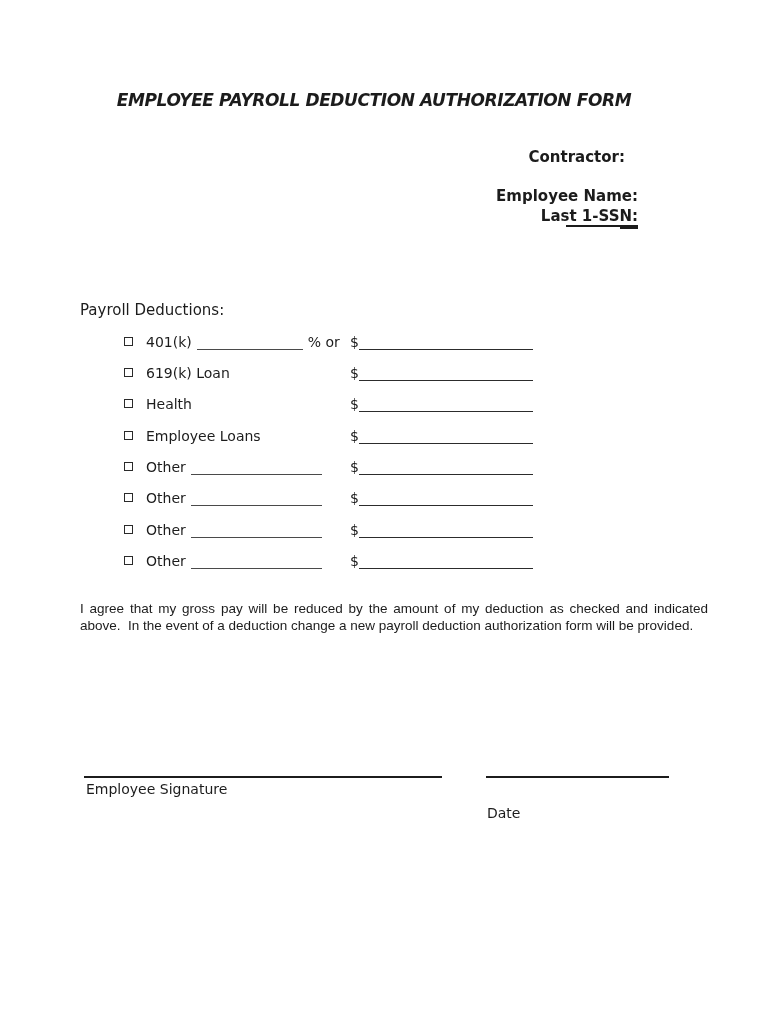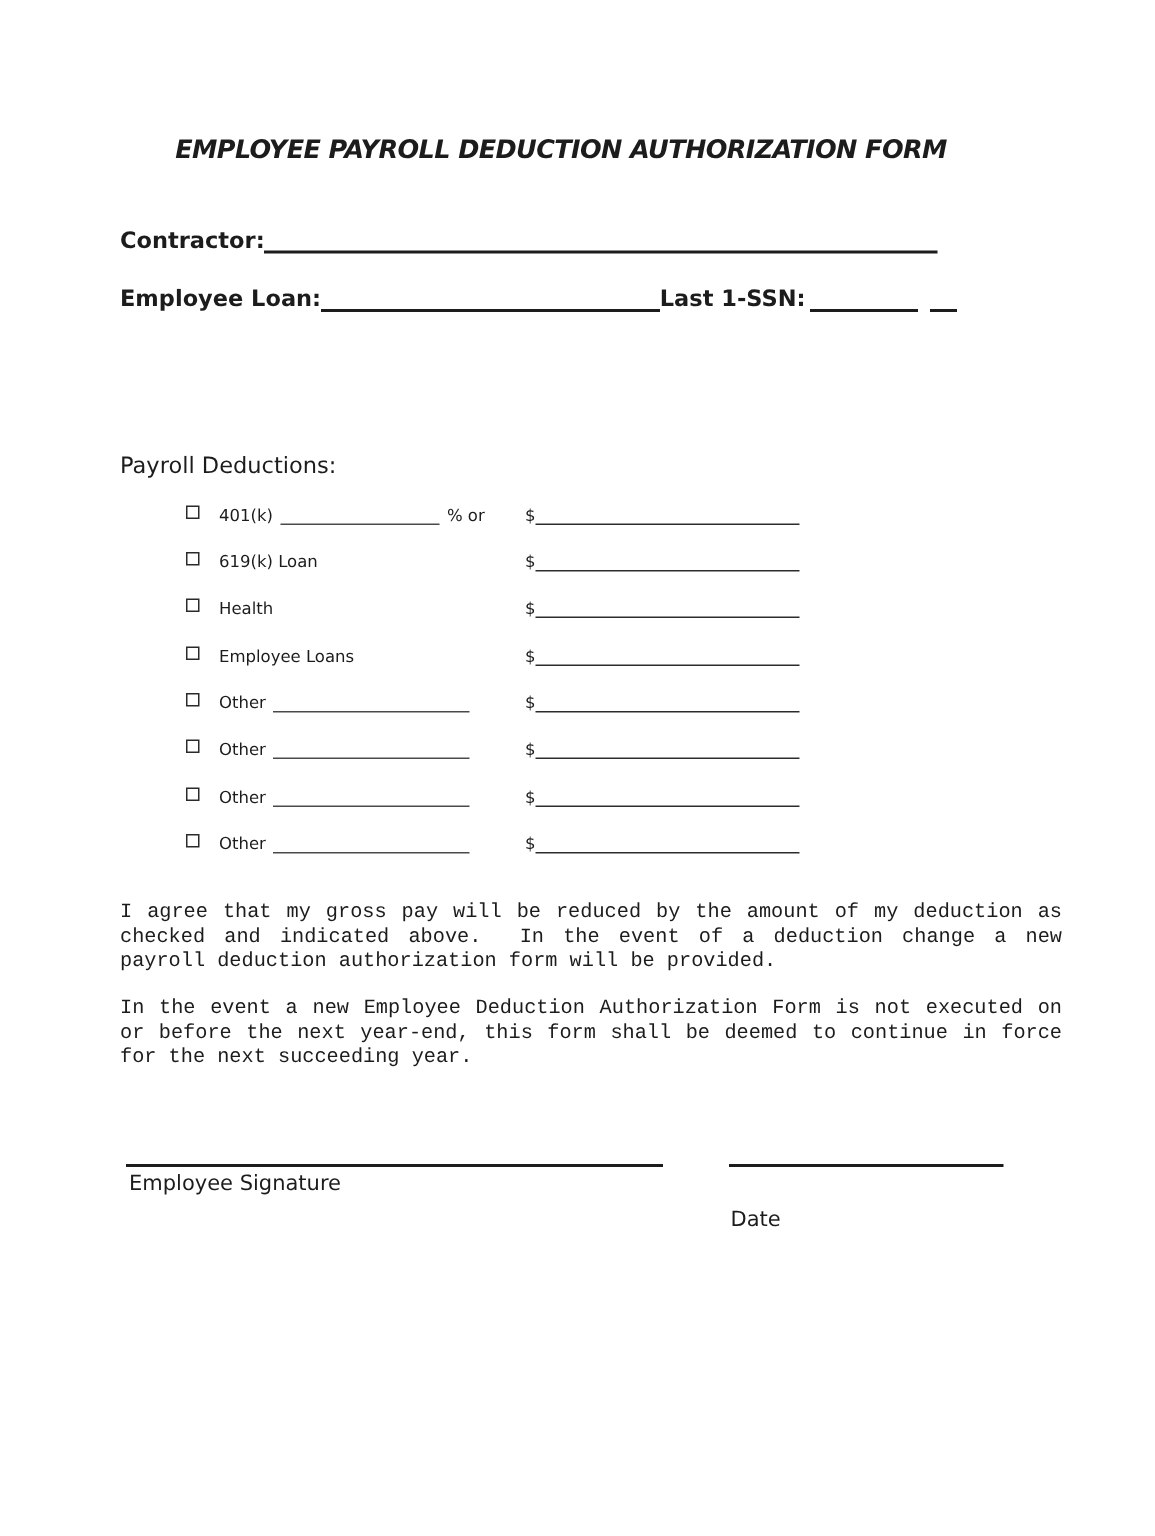--- a/index.html
+++ b/index.html
@@ -2,46 +2,46 @@
 <html><head>
 <meta charset="utf-8">
 <style>
   html,body{margin:0;padding:0;background:#fff;}
   .page{position:relative;width:770px;height:896px;background:#ffffff;
         font-family:"DejaVu Sans",sans-serif;color:#1c1c1c;overflow:hidden;}
 
   .title{position:absolute;left:40px;top:90px;width:668px;text-align:center;
          font-size:17px;font-weight:bold;font-style:italic;letter-spacing:-0.4px;}
 
-  .frow{position:absolute;display:flex;align-items:flex-end;}
+  .frow{position:absolute;display:flex;align-items:flex-end;flex-direction:column;}
   .blabel{font-weight:bold;font-size:15px;white-space:nowrap;}
   .fill{border-bottom:2px solid #1c1c1c;flex:1;height:4px;}
   .fill-fixed{border-bottom:2px solid #1c1c1c;height:4px;}
   .thin{border-bottom:1.5px solid #4a4a4a;}
 
   .row-contractor{left:80px;top:148px;width:545px;height:21px;}
   .row-employee{left:80px;top:187px;width:558px;height:21px;}
   .row-effdate{left:80px;top:243px;width:408px;height:21px;}
   .gap22{width:22px;}
 
   .section-head{position:absolute;left:80px;top:301px;font-size:15px;}
 
   .ded-row{position:absolute;left:124px;width:409px;height:21px;
-           display:flex;align-items:flex-end;font-size:11px;}
+           display:flex;align-items:flex-end;font-size:14px;}
   .cb{width:7px;height:7px;border:1.5px solid #2a2a2a;margin:0 13px 4px 0;flex:0 0 auto;cursor:pointer;}
   .label-cell{width:204px;display:flex;align-items:flex-end;flex:0 0 auto;}
   .iline{height:4px;border-bottom:1.5px solid #4a4a4a;margin-left:5px;}
   .iline-pct{width:106px;}
   .iline-other{width:131px;}
   .sfx{margin-left:5px;white-space:nowrap;}
   .amount-cell{flex:1;display:flex;align-items:flex-end;}
   .aline{flex:1;height:4px;border-bottom:1.5px solid #2c2c2c;}
 
   .para{position:absolute;left:80px;width:628px;text-align:justify;
-        font-family:Liberation Mono, monospace;font-size:13.5px;line-height:16.5px;}
+        font-family:Liberation Sans, sans-serif;font-size:13.5px;line-height:16.5px;}
   .para1{top:601px;}
   .para2{top:665px;}
 
   .sigline{position:absolute;border-top:2px solid #1c1c1c;height:0;}
   .sig1{left:84px;top:776px;width:358px;}
   .sig2{left:486px;top:776px;width:183px;}
   .siglabel{position:absolute;font-size:14px;}
   .siglabel1{left:86px;top:781px;}
   .siglabel2{left:487px;top:781px;margin-top:24px;}
 </style>
@@ -51,21 +51,21 @@
 <div class="page">
 
   <div class="title">EMPLOYEE PAYROLL DEDUCTION AUTHORIZATION FORM</div>
 
   <div class="frow row-contractor">
     <span class="blabel">Contractor:</span>
     <span class="fill"></span>
   </div>
 
   <div class="frow row-employee">
-    <span class="blabel">Employee Loan:</span>
+    <span class="blabel">Employee Name:</span>
     <span class="fill"></span>
     <span class="blabel">Last 1-SSN:</span>
     <span class="fill-fixed" style="width:72px;margin-left:3px;"></span>
     <span class="fill-fixed" style="width:18px;margin-left:8px;"></span>
   </div>
 
 
   <div class="section-head">Payroll Deductions:</div>
 
   <div class="ded-row" style="top:329px;">
@@ -156,20 +156,19 @@
       <span>Other</span>
       <span class="iline iline-other"></span>
     </span>
     <span class="amount-cell">
       <span>$</span>
       <span class="aline"></span>
     </span>
   </div>
 
   <div class="para para1">I agree that my gross pay will be reduced by the amount of my deduction as checked and indicated above.&nbsp; In the event of a deduction change a new payroll deduction authorization form will be provided.</div>
-  <div class="para para2">In the event a new Employee Deduction Authorization Form is not executed on or before the next year-end, this form shall be deemed to continue in force for the next succeeding year.</div>
 
   <div class="sigline sig1"></div>
   <div class="siglabel siglabel1">Employee Signature</div>
   <div class="sigline sig2"></div>
   <div class="siglabel siglabel2">Date</div>
 
 </div>
 
 </body></html>

